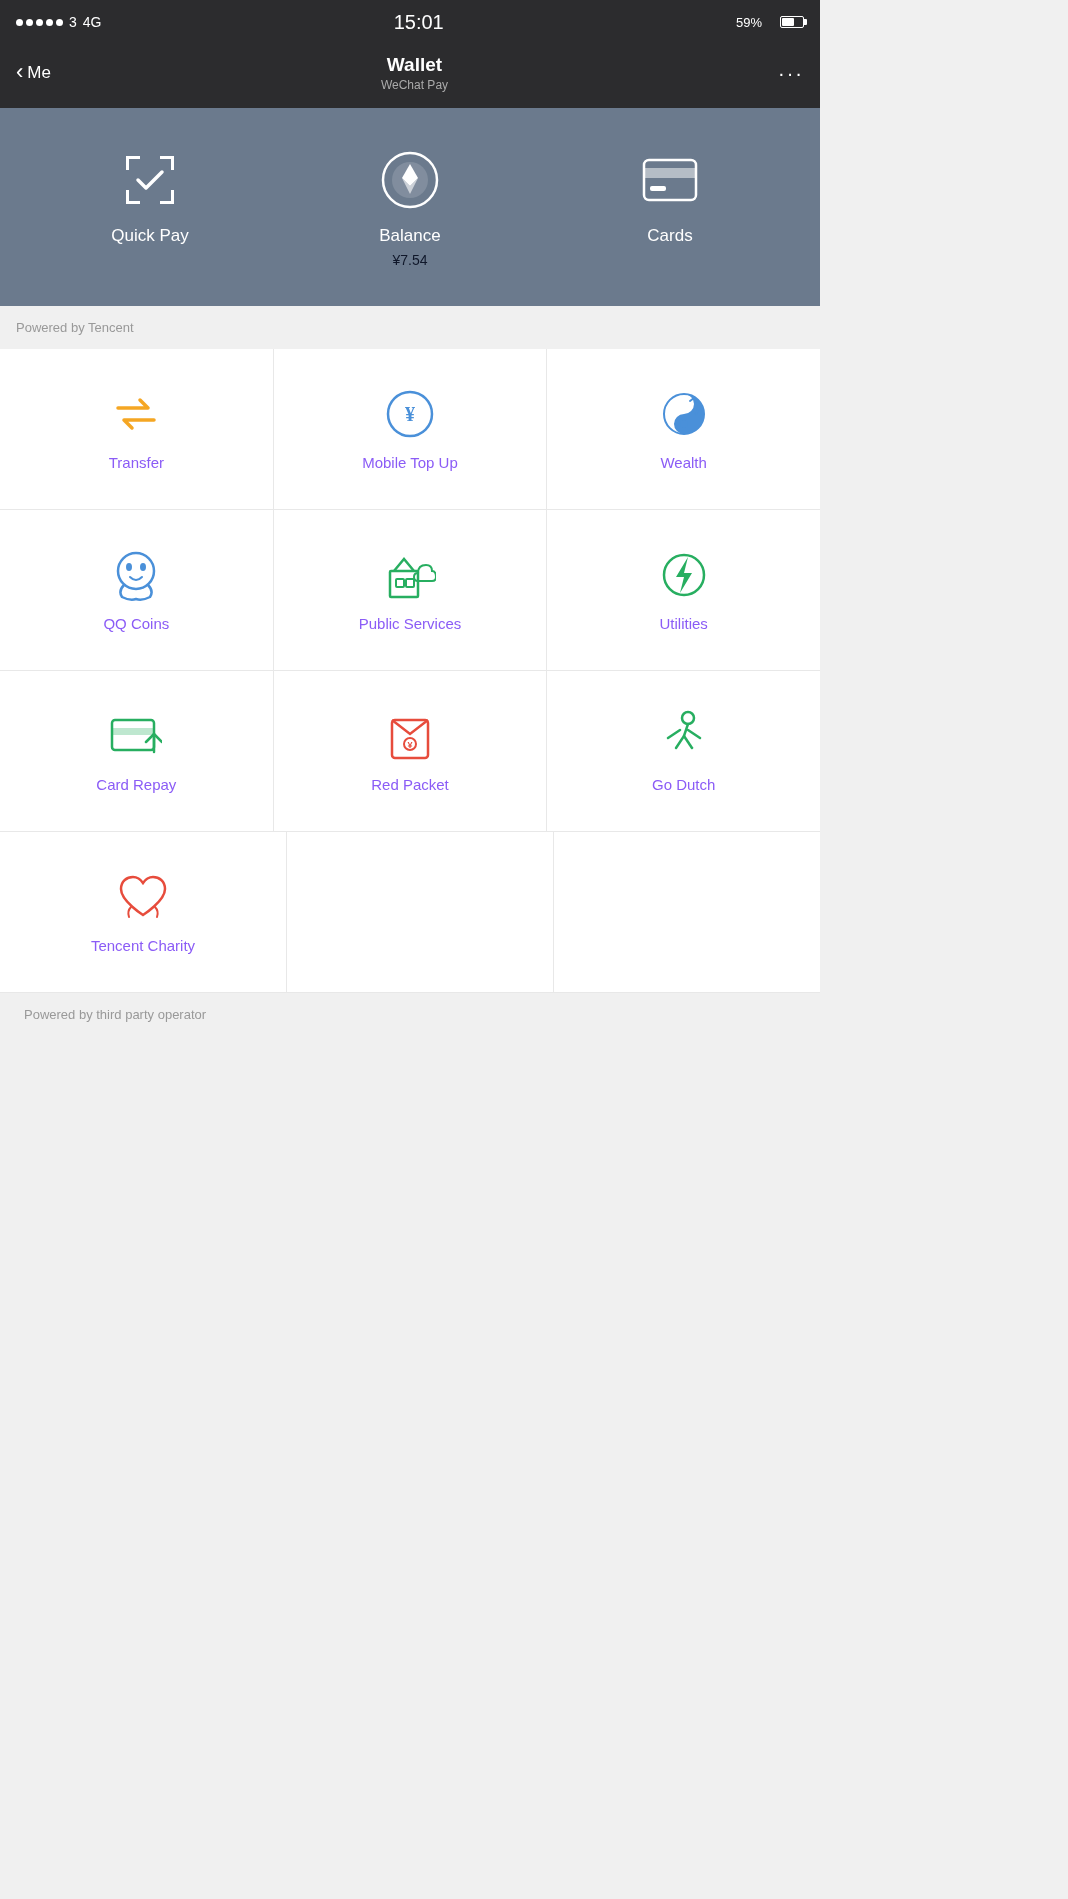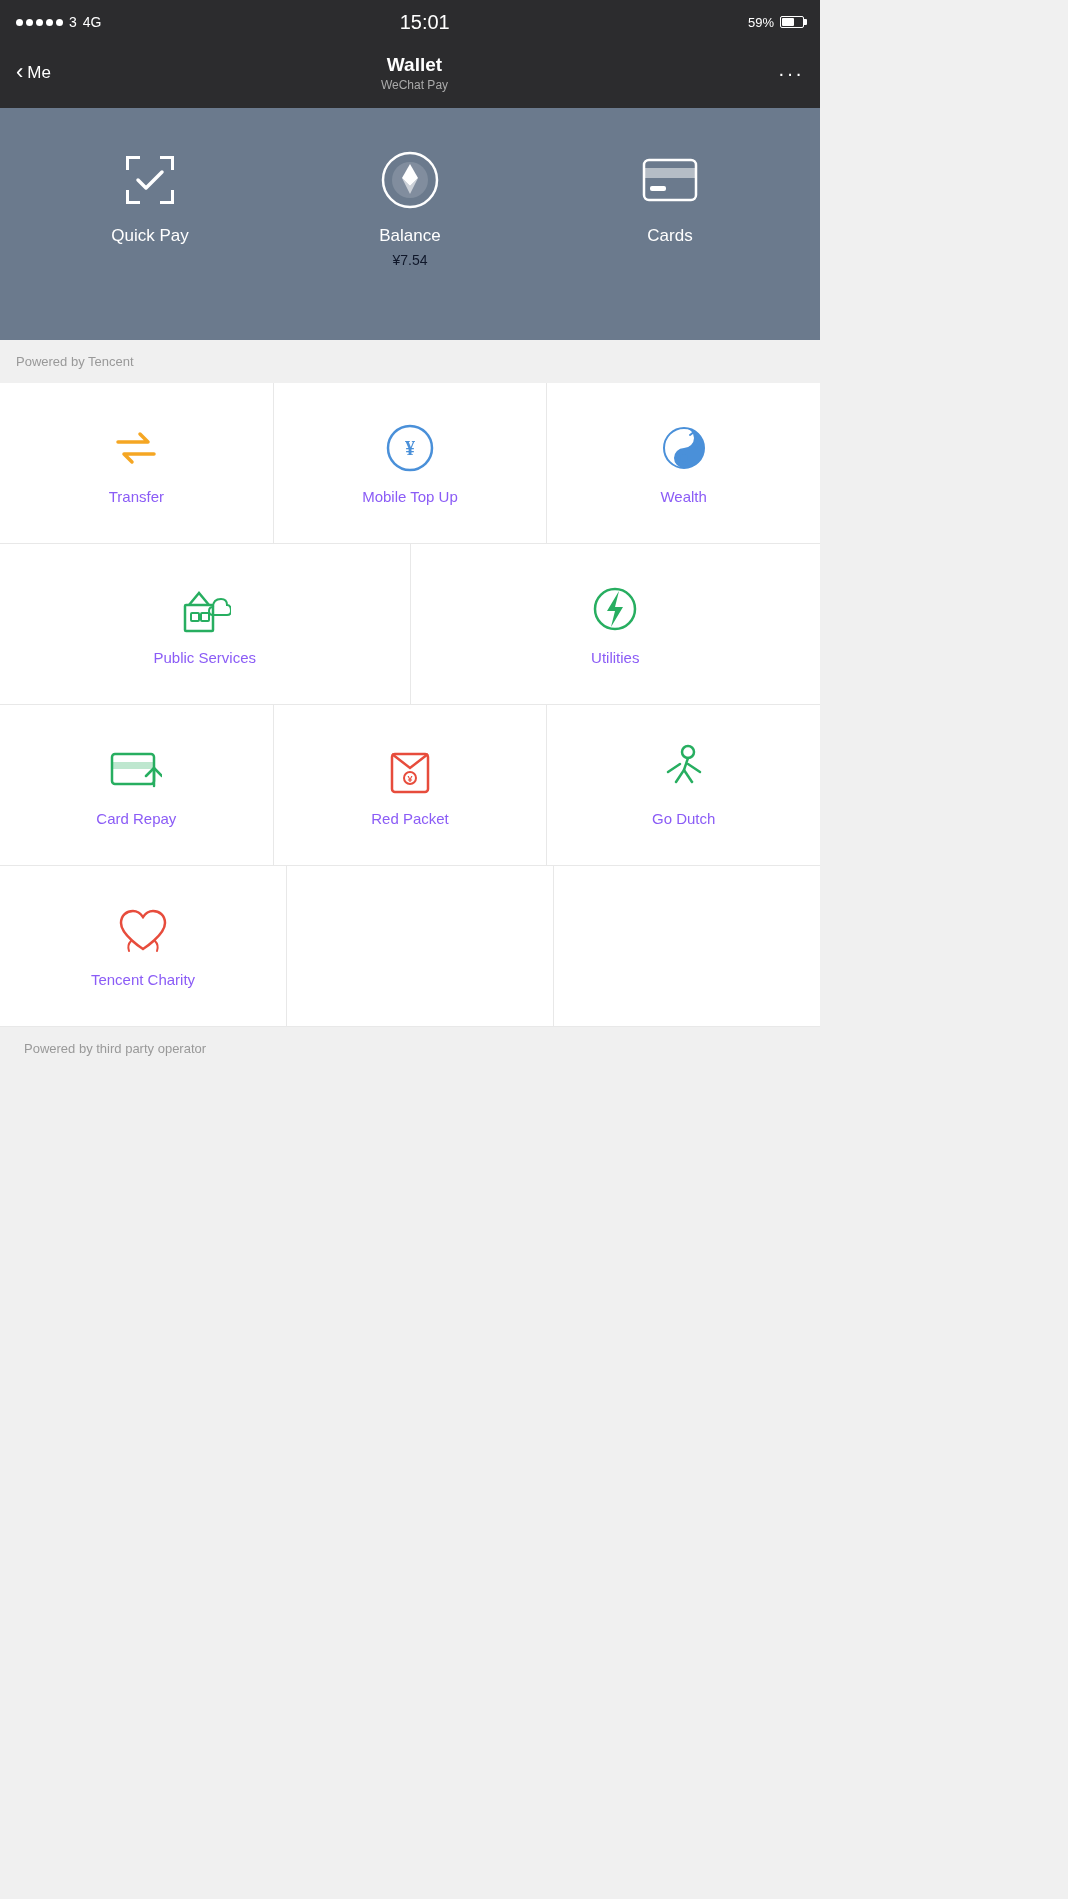--- a/index.html
+++ b/index.html
@@ -21,21 +21,21 @@
       align-items: center;
       padding: 6px 16px;
       height: 44px;
       font-size: 14px;
       font-weight: 500;
     }
     .status-left { display: flex; align-items: center; gap: 6px; }
     .status-dots { display: flex; gap: 3px; }
     .status-dot { width: 7px; height: 7px; border-radius: 50%; background: white; }
     .status-center { font-size: 20px; font-weight: 400; }
-    .status-right { display: flex; align-items: center; gap: 6px; font-size: 13px; }
+    .status-right { display: flex; align-items: center; gap: 18px; font-size: 13px; }
     .battery {
       display: inline-block;
       width: 24px; height: 12px;
       border: 1.5px solid white;
       border-radius: 2px;
       position: relative;
     }
     .battery::after {
       content: '';
       position: absolute;
@@ -88,21 +88,21 @@
     }
     .nav-more {
       font-size: 20px;
       letter-spacing: 2px;
       cursor: pointer;
     }
 
     
     .hero-section {
       background: #6b7a8d;
-      padding: 40px 20px 72px;
+      padding: 40px 20px 38px;
       display: flex;
       justify-content: space-around;
       align-items: flex-start;
     }
     .hero-item {
       display: flex;
       flex-direction: column;
       align-items: center;
       gap: 14px;
       color: white;
@@ -314,20 +314,34 @@
           <path d="M34 8 L38 12 M34 8 L30 11" stroke="#4a90d9" stroke-width="2" stroke-linecap="round"></path>
         </svg>
       </div>
       <span class="grid-item-label">Wealth</span>
     </div>
 
   </div>
 
   <div class="grid-row">
 
+    <div class="grid-item">
+      <div class="grid-item-icon">
+        <svg width="44" height="52" viewBox="0 0 44 52" fill="none">
+
+          <ellipse cx="22" cy="22" rx="18" ry="18" stroke="#4a90d9" stroke-width="2.5" fill="none"></ellipse>
+          <ellipse cx="15" cy="18" rx="3" ry="4" fill="#4a90d9"></ellipse>
+          <ellipse cx="29" cy="18" rx="3" ry="4" fill="#4a90d9"></ellipse>
+          <path d="M16 28 Q22 34 28 28" stroke="#4a90d9" stroke-width="2" fill="none" stroke-linecap="round"></path>
+
+          <path d="M10 36 Q4 42 8 48 Q16 52 22 50 Q28 52 36 48 Q40 42 34 36" stroke="#4a90d9" stroke-width="2.5" fill="none"></path>
+        </svg>
+      </div>
+      <span class="grid-item-label">QQ Coins</span>
+    </div>
 
     <div class="grid-item">
       <div class="grid-item-icon">
         <svg width="52" height="48" viewBox="0 0 52 48" fill="none">
 
           <rect x="6" y="20" width="28" height="26" rx="1" stroke="#27ae60" stroke-width="2.5" fill="none"></rect>
           <rect x="12" y="28" width="8" height="8" rx="1" stroke="#27ae60" stroke-width="2" fill="none"></rect>
           <rect x="22" y="28" width="8" height="8" rx="1" stroke="#27ae60" stroke-width="2" fill="none"></rect>
           <path d="M10 20 L20 8 L30 20" stroke="#27ae60" stroke-width="2.5" fill="none"></path>
 

